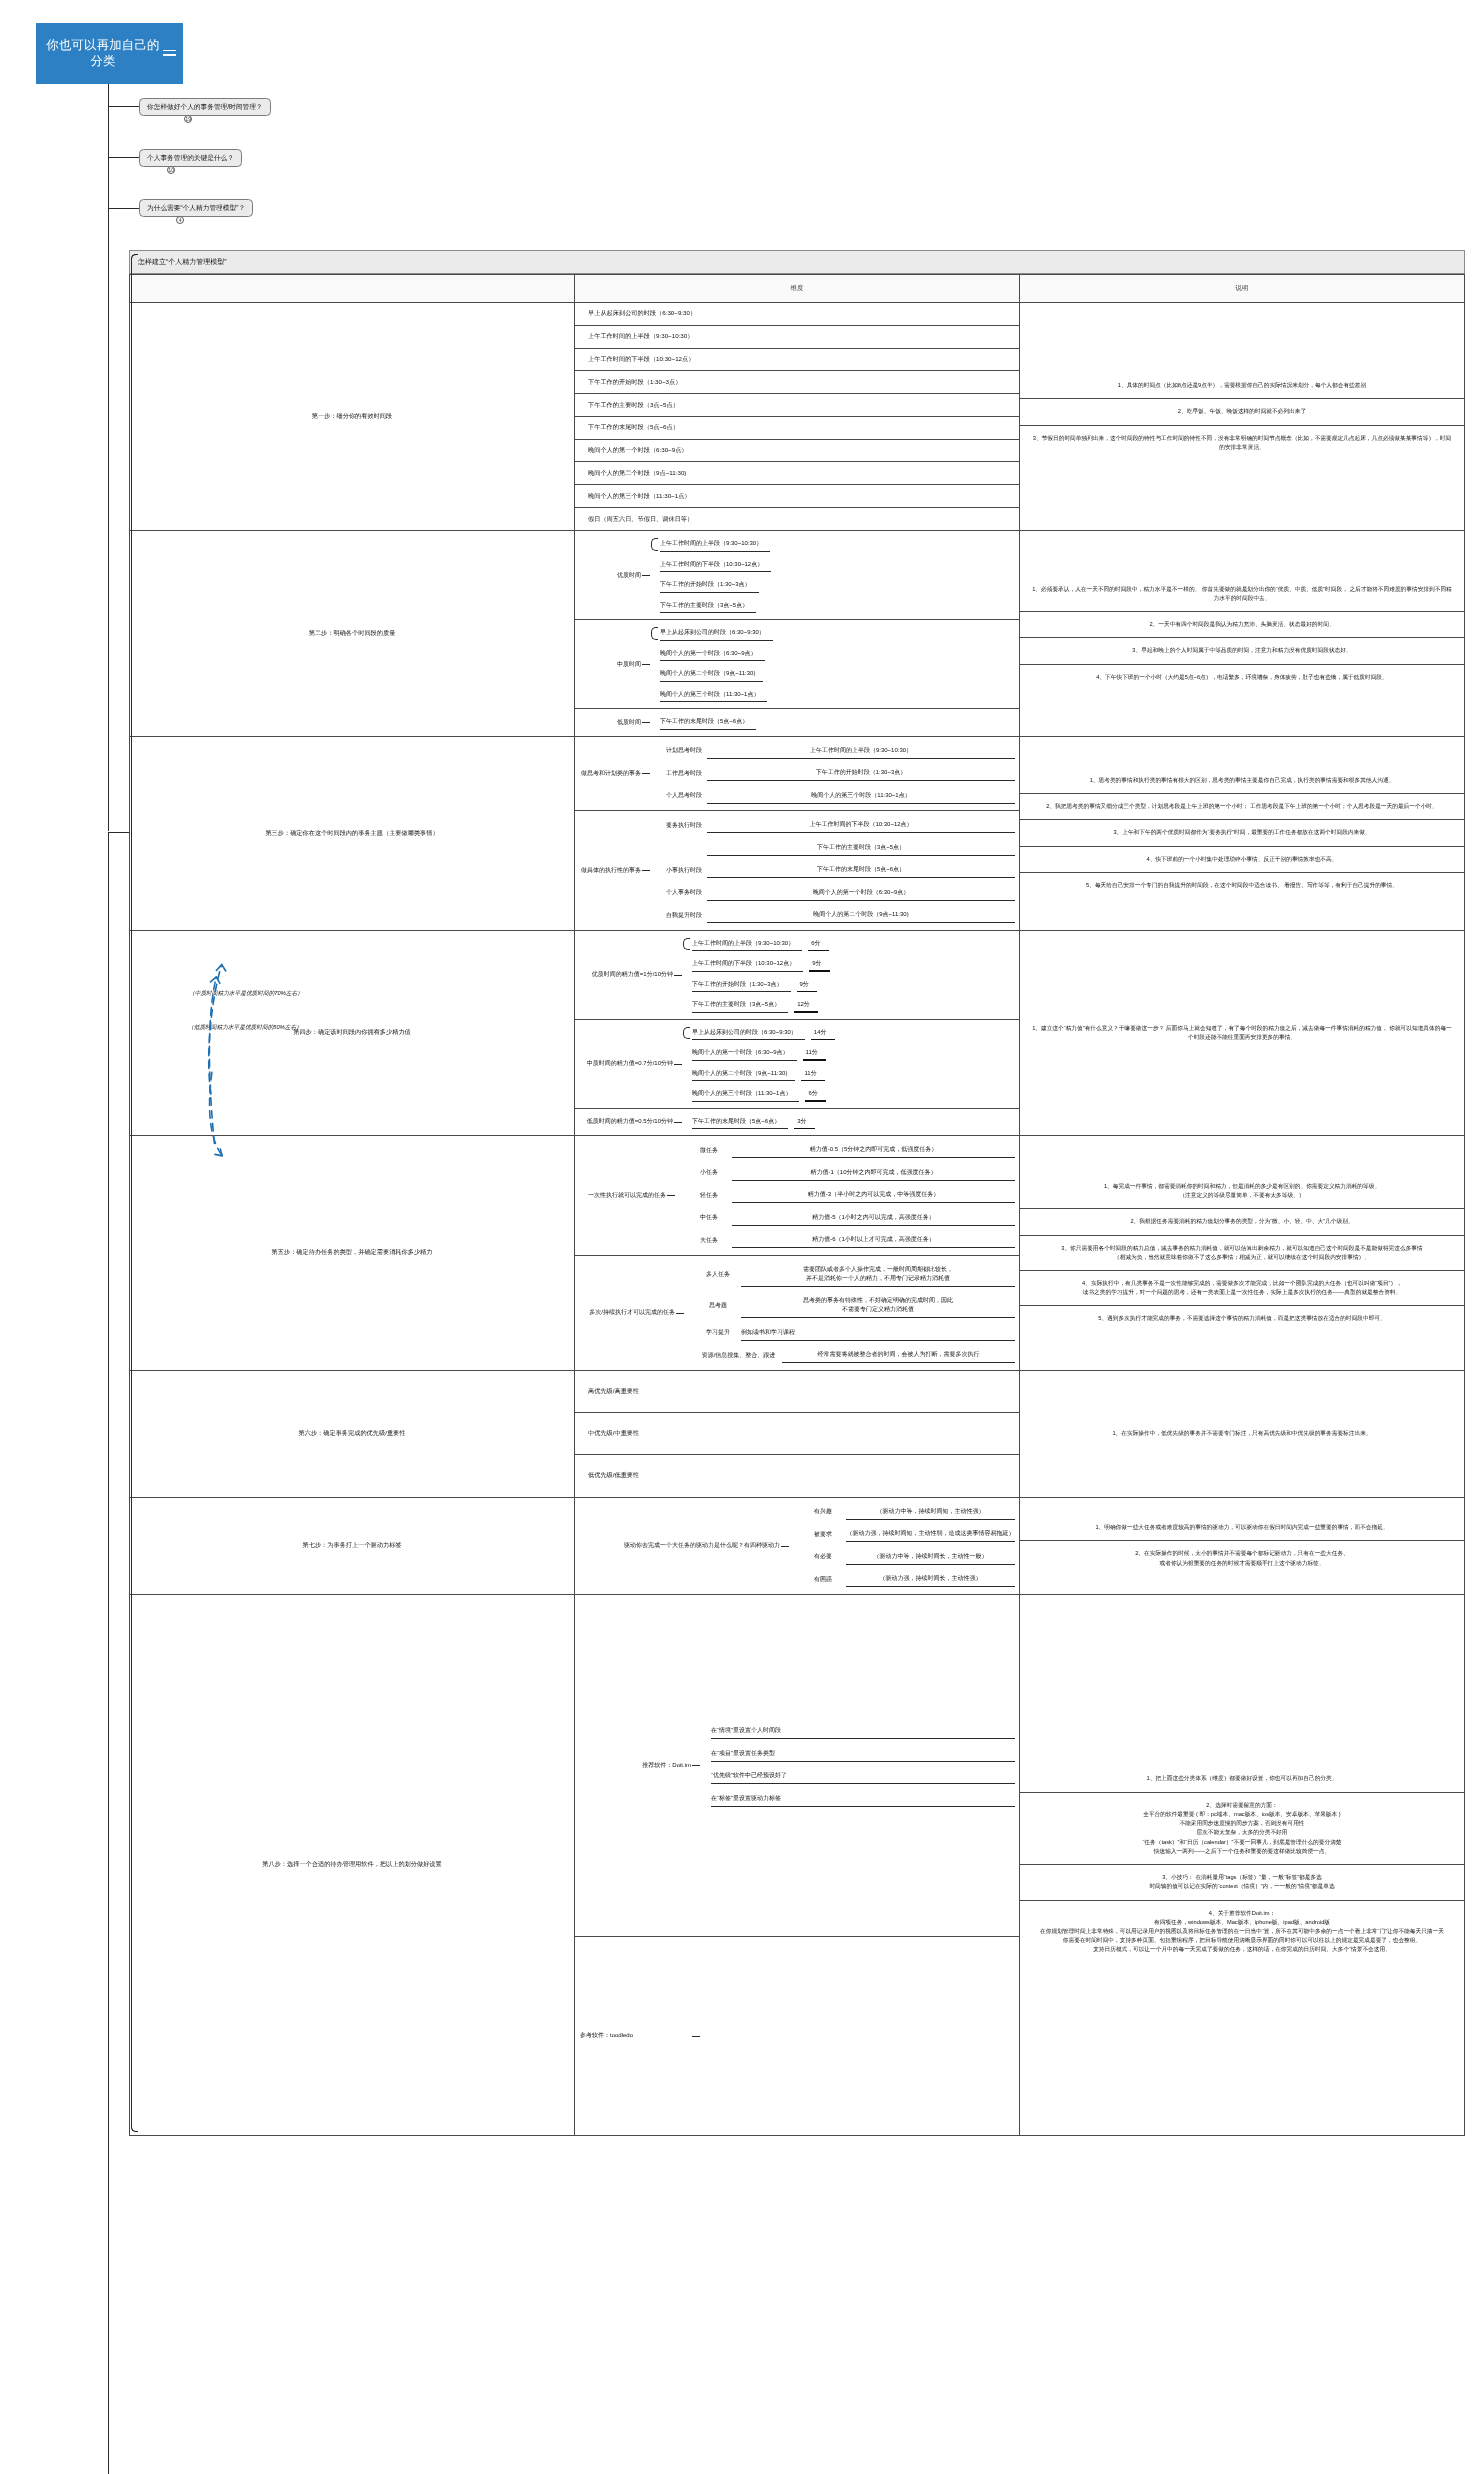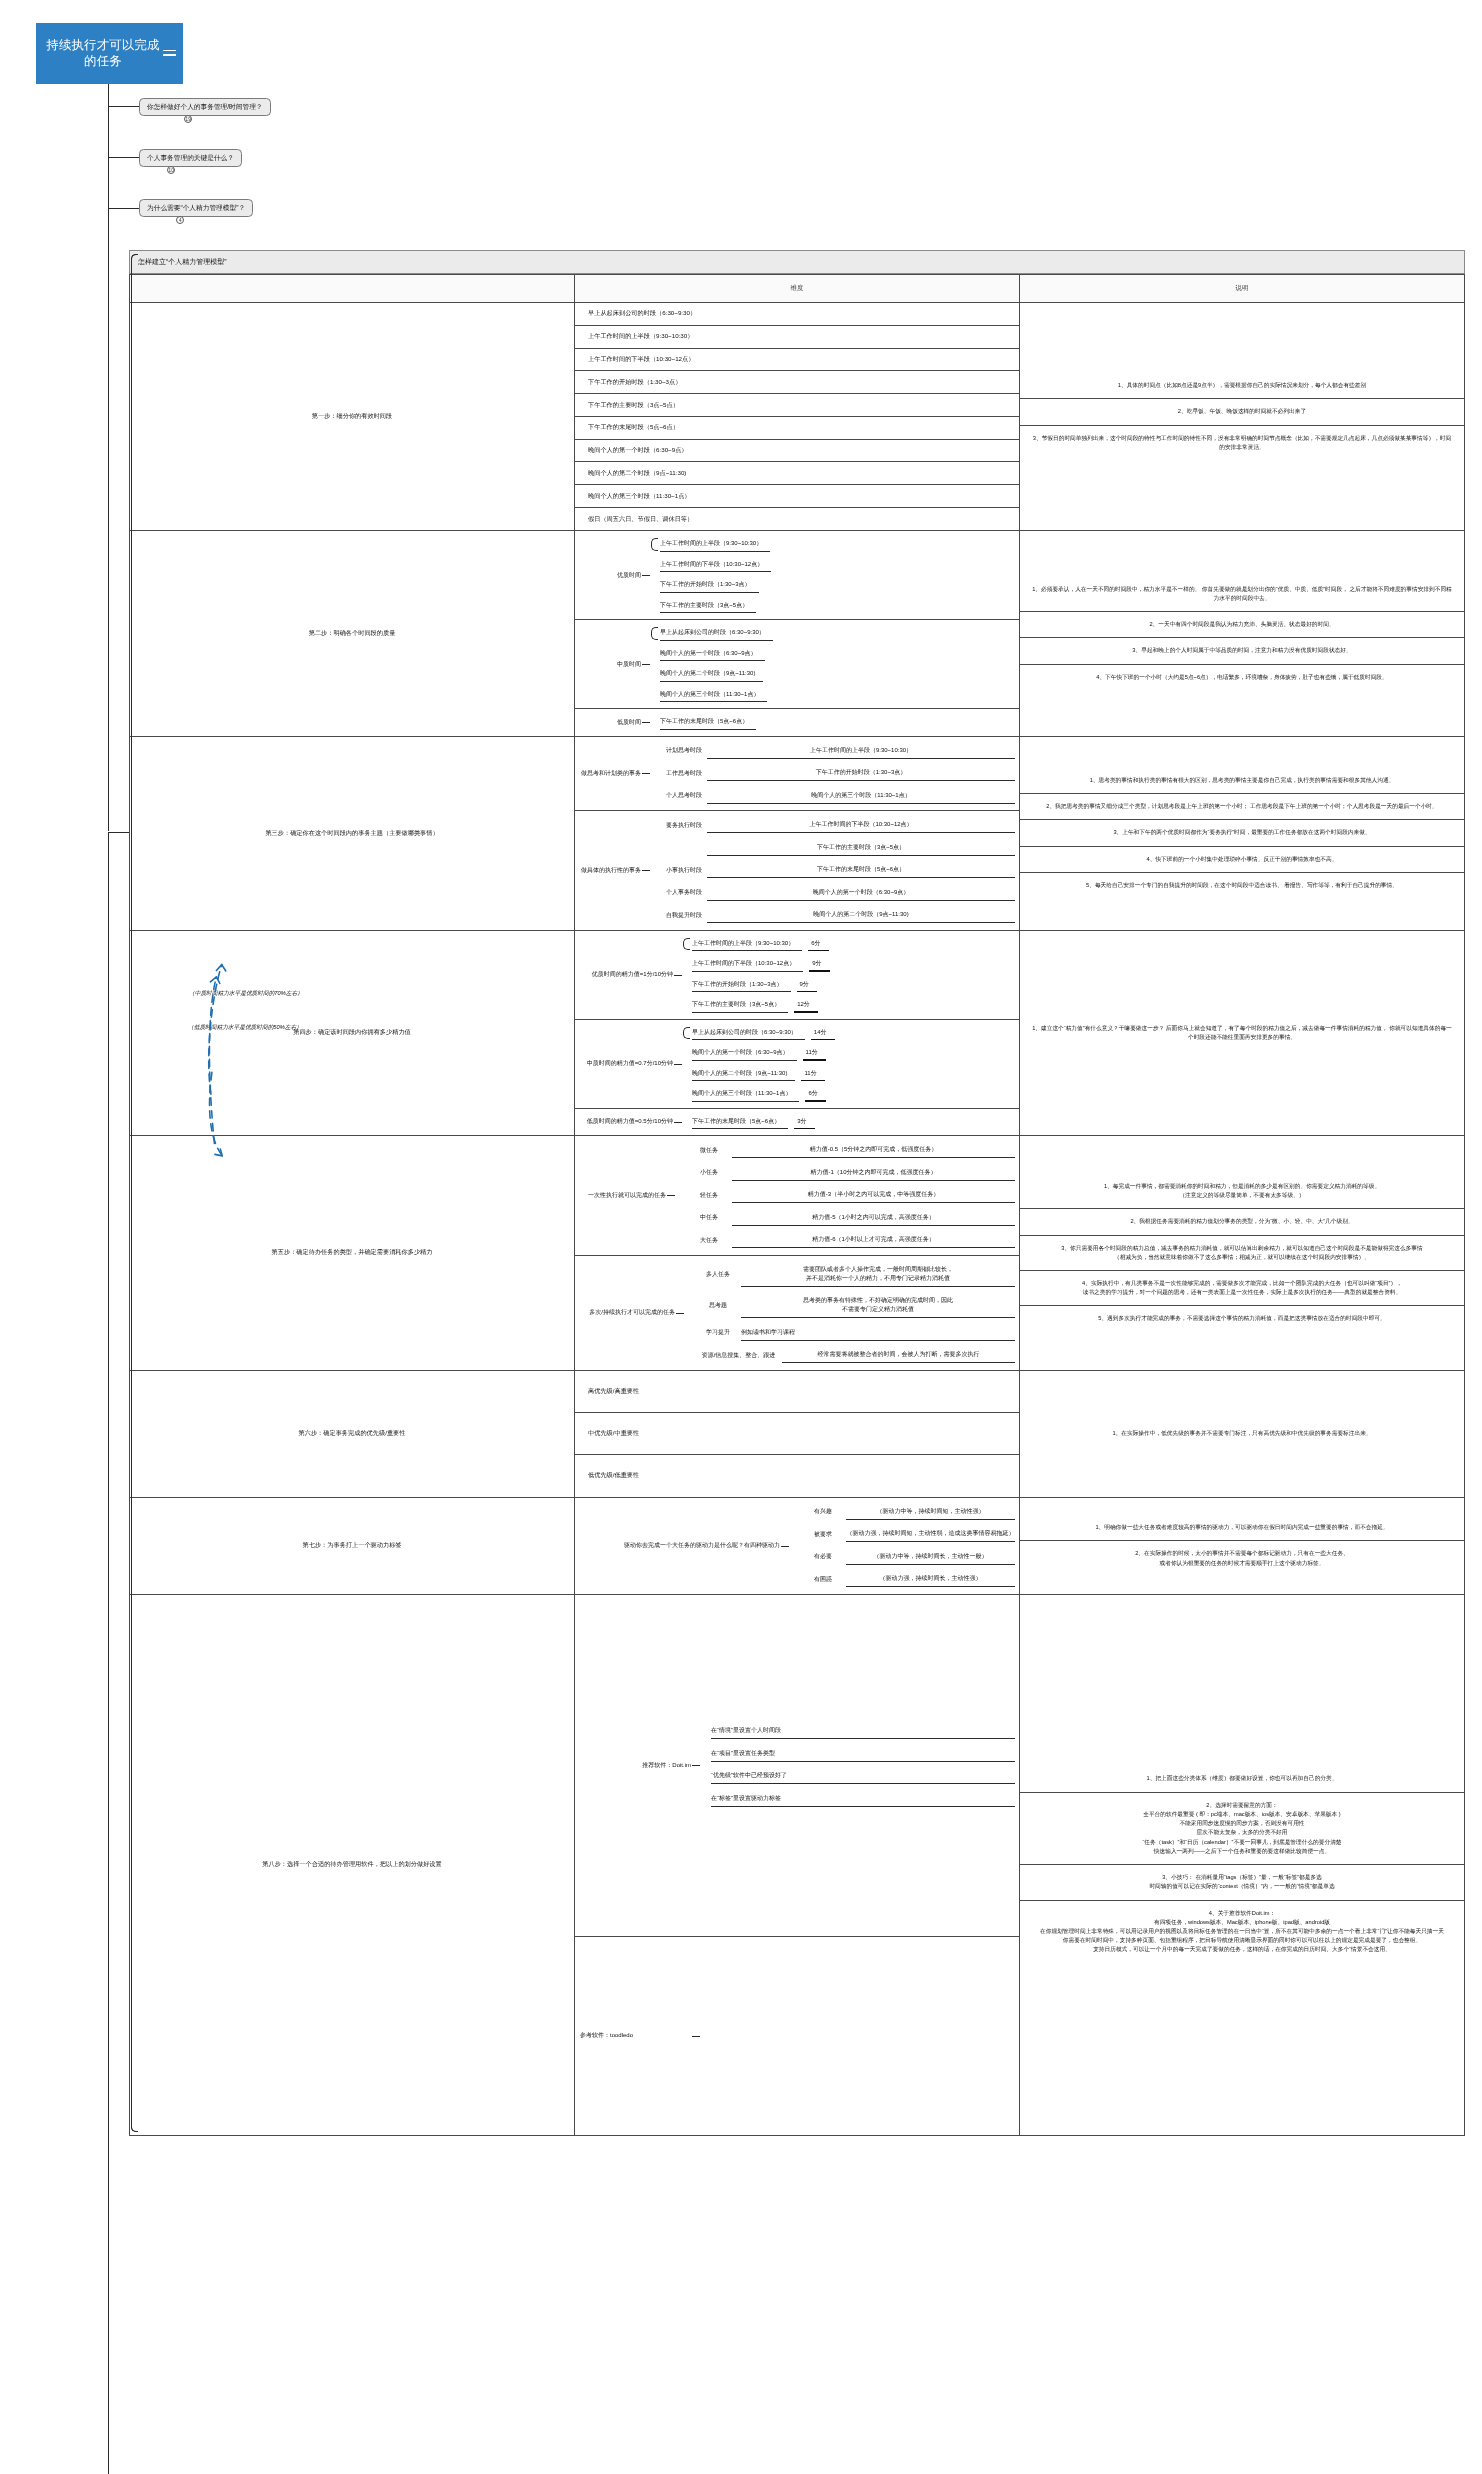--- a/index.html
+++ b/index.html
@@ -191,21 +191,21 @@
     white-space: nowrap;
   }
   svg.dashed-layer { position:absolute; left:0; top:0; overflow:visible; pointer-events:none; }
 </style>
 </head>
 <body>
 
 <div class="canvas">
 
   <div class="root-node">
-    <span>持续执行才可以完成的任务</span>
+    <span>你也可以再加自己的分类</span>
     <span class="root-hamburger">
         <i></i>
         <i></i>
       </span>
   </div>
 
   <div class="trunk"></div>
   <div class="branch" style="top:106px;width:31px;"></div>
   <div class="branch" style="top:157px;width:31px;"></div>
   <div class="branch" style="top:208px;width:31px;"></div>

